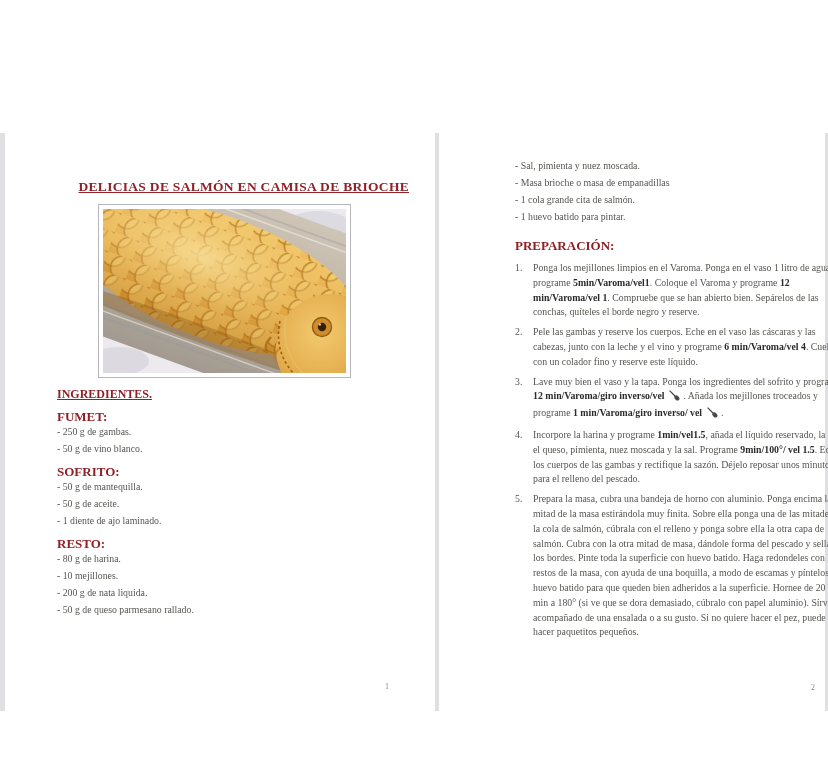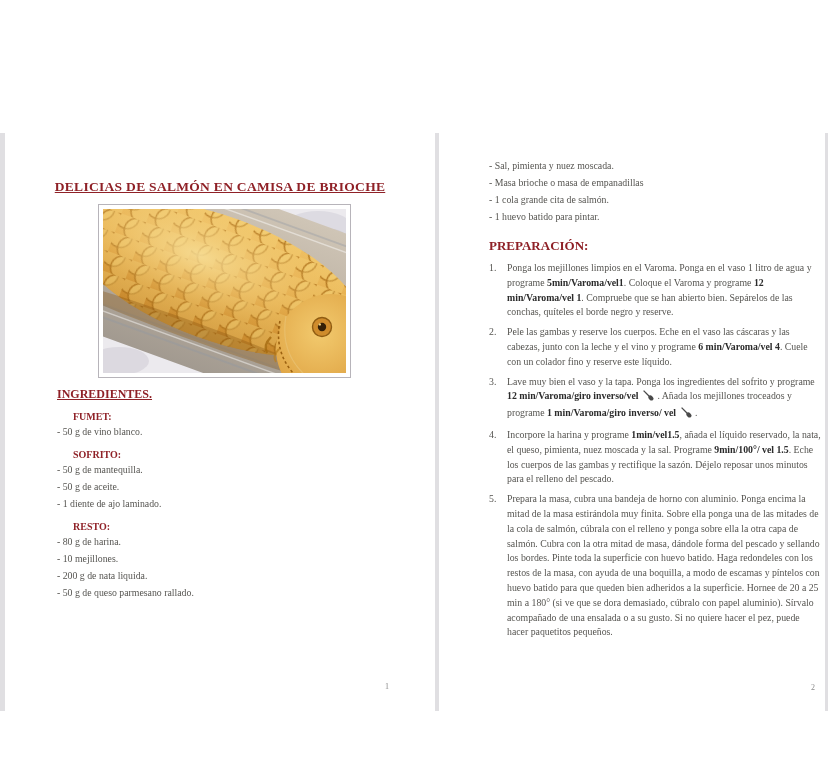--- a/index.html
+++ b/index.html
@@ -8,31 +8,31 @@
     --bold:#2b2b2b;
     --pageno:#8a8a8a;
     --viewer-bg:#e0dfe2;
   }
   *{margin:0;padding:0;box-sizing:border-box;}
   html,body{width:828px;height:763px;background:#ffffff;overflow:hidden;
     font-family:"Liberation Serif","DejaVu Serif",serif;}
   .viewer{position:absolute;left:0;top:133px;width:828px;height:578px;background:var(--viewer-bg);}
   .page{position:absolute;top:0;height:578px;background:#ffffff;}
   .page-left{left:5px;width:430px;}
-  .page-right{left:439px;width:386px;}
+  .page-right{left:439px;width:386px;padding-left:26px;}
 
   
-  .title{margin:46px 26px 0;text-align:center;font-size:13.5px;font-weight:bold;
+  .title{margin:46px 26px 0;text-align:right;font-size:13.5px;font-weight:bold;
     letter-spacing:.3px;color:var(--red);text-decoration:underline;line-height:16px;}
   .figure{width:253px;height:174px;margin:9px 0 0 93px;border:1px solid #b7b4ba;
     background:#ffffff;padding:4px;}
   .figure svg{display:block;width:243px;height:164px;}
   .ingredients{margin:9px 28px 0 52px;}
   .ing-title{font-size:12px;font-weight:bold;color:var(--red);text-decoration:underline;line-height:15px;}
-  .ing-sub{font-size:10px;font-weight:bold;color:var(--red);line-height:13px;margin-top:8px;margin-left:16px;}
+  .ing-sub{font-size:13px;font-weight:bold;color:var(--red);line-height:13px;margin-top:8px;}
   .ing-item{font-size:9.8px;color:var(--text);line-height:17px;}
   .pageno{position:absolute;font-size:8px;color:var(--pageno);}
   .pageno-left{right:46px;bottom:20px;}
   .pageno-right{right:10px;bottom:19px;}
 
   
   .rp-items{margin:24px 5px 0 50px;}
   .rp-items .ing-item{line-height:17px;}
   .prep-title{margin:13px 0 0 50px;font-size:13px;font-weight:bold;color:var(--red);
     line-height:16px;}
@@ -113,20 +113,21 @@
         <circle cx="219" cy="118" r="9.5" fill="#cf8c2c" stroke="#8f5c12" stroke-width="1.4"></circle>
         <circle cx="219" cy="118" r="4.2" fill="#342008"></circle>
         <circle cx="216.8" cy="115.4" r="1.2" fill="#f3d27f"></circle>
       </svg>
     </div>
 
     <div class="ingredients">
       <div class="ing-title">INGREDIENTES.</div>
       <div id="ing-sections">
           <div class="ing-sub">FUMET:</div>
+          <div class="ing-item">- 250 g de gambas.</div>
           <div class="ing-item">- 50 g de vino blanco.</div>
           <div class="ing-sub">SOFRITO:</div>
           <div class="ing-item">- 50 g de mantequilla.</div>
           <div class="ing-item">- 50 g de aceite.</div>
           <div class="ing-item">- 1 diente de ajo laminado.</div>
           <div class="ing-sub">RESTO:</div>
           <div class="ing-item">- 80 g de harina.</div>
           <div class="ing-item">- 10 mejillones.</div>
           <div class="ing-item">- 200 g de nata liquida.</div>
           <div class="ing-item">- 50 g de queso parmesano rallado.</div>

